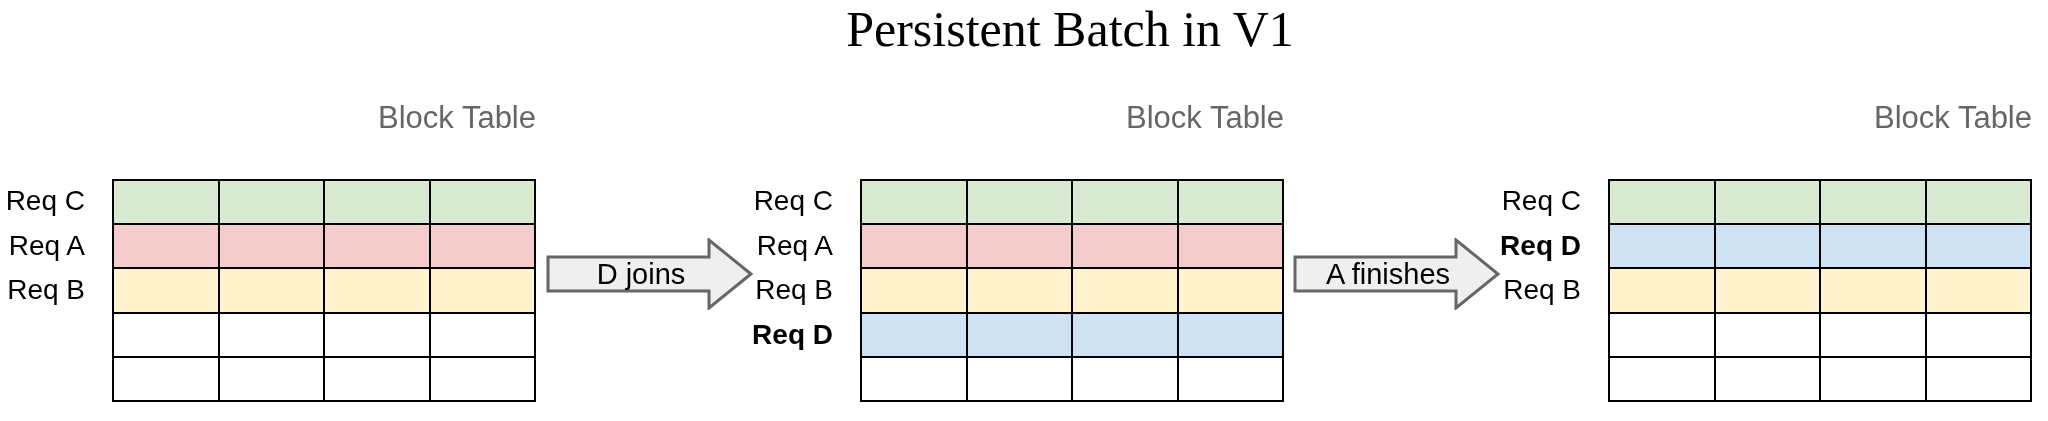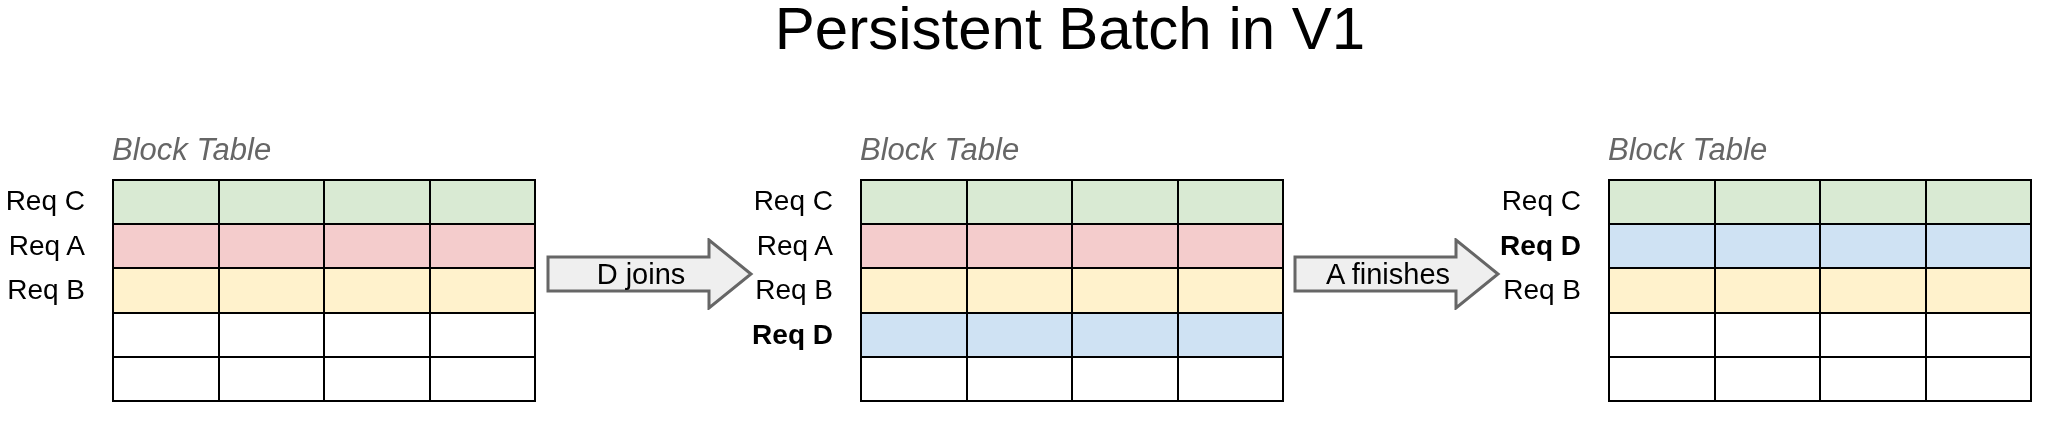--- a/index.html
+++ b/index.html
@@ -9,36 +9,36 @@
     height:421px;
     background:#ffffff;
     font-family:"Liberation Sans",sans-serif;
     overflow:hidden;
   }
   .page-title{
     position:absolute;
     top:3px;
     left:1070px;
     transform:translateX(-50%);
-    font-size:60px;
+    font-size:50px;
     line-height:52px;
     color:#000;
     white-space:nowrap;
+    font-family:Liberation Serif, serif;
   }
   .table-heading{
     position:absolute;
-    top:128px;
+    top:96px;
     width:424px;
     height:44px;
     line-height:44px;
-    text-align:left;
+    text-align:right;
     font-size:31px;
     color:#666666;
     white-space:nowrap;
-    font-style:italic;
   }
   .block-grid{
     position:absolute;
     top:179px;
     width:424px;
     height:223px;
     display:grid;
     grid-template-columns:repeat(4,1fr);
     grid-template-rows:repeat(5,1fr);
     border:1.5px solid #000;

